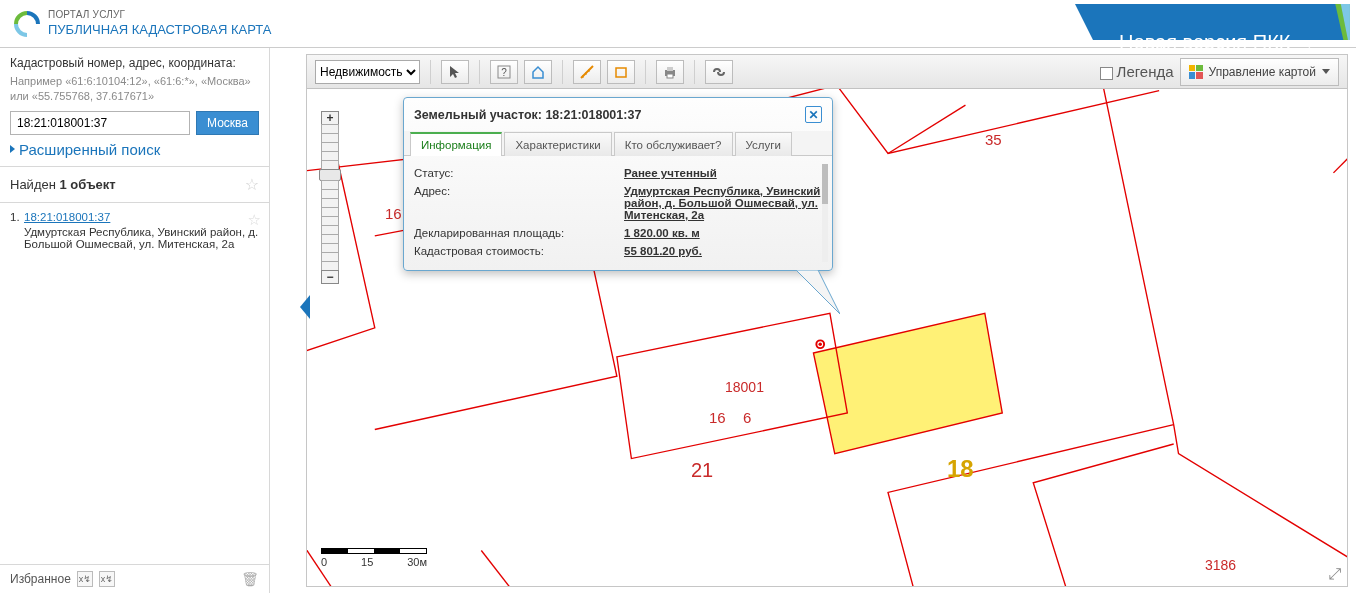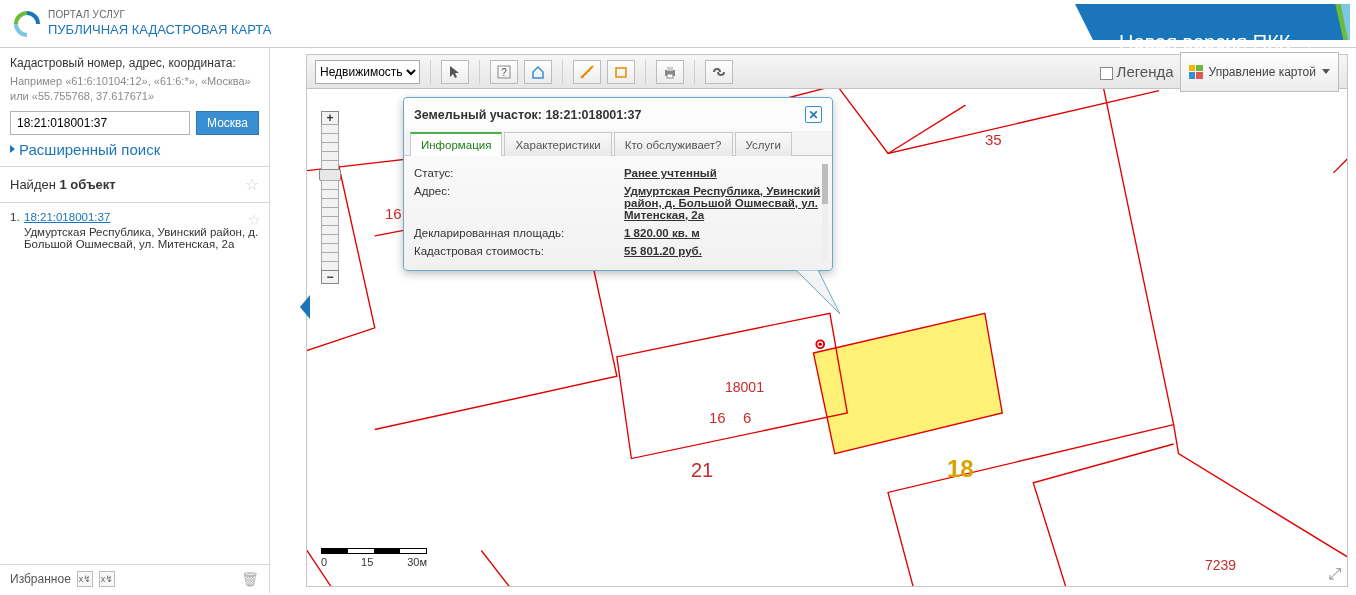--- a/index.html
+++ b/index.html
@@ -46,21 +46,21 @@
   
   .map-wrap { flex:1; position:relative; background:#fff; border:1px solid #c6c6c6; margin:6px 8px 6px 0; }
   .map-toolbar { height:34px; background:linear-gradient(#f6f6f6,#e6e6e6); border-bottom:1px solid #c2c2c2; display:flex; align-items:center; padding:0 8px; gap:6px; }
   .tb-select { height:24px; font-size:12px; border:1px solid #aaa; background:#fff; }
   .tb-sep { width:1px; height:24px; background:#cfcfcf; margin:0 4px; }
   .tb-btn { height:24px; min-width:28px; border:1px solid #bcbcbc; background:linear-gradient(#fff,#ececec); display:inline-flex; align-items:center; justify-content:center; padding:0 4px; cursor:pointer; font-size:13px; color:#555; }
   .tb-btn svg { display:block; }
   .tb-spacer { flex:1; }
   .legend-box { display:flex; align-items:flex-end; gap:4px; font-size:15px; color:#555; cursor:pointer; }
   .legend-box .cb { width:13px; height:13px; border:1px solid #888; background:#fff; }
-  .layer-btn { height:40px; border:1px solid #bcbcbc; background:linear-gradient(#fff,#ececec); display:inline-flex; align-items:center; gap:6px; padding:0 8px; font-size:12px; color:#444; cursor:pointer; }
+  .layer-btn { height:28px; border:1px solid #bcbcbc; background:linear-gradient(#fff,#ececec); display:inline-flex; align-items:center; gap:6px; padding:0 8px; font-size:12px; color:#444; cursor:pointer; }
   .layer-btn .grid-ico { width:14px; height:14px; display:grid; grid-template-columns:1fr 1fr; grid-template-rows:1fr 1fr; gap:1px; }
   .layer-btn .grid-ico span:nth-child(1){background:#f2b500;}
   .layer-btn .grid-ico span:nth-child(2){background:#6cbb3c;}
   .layer-btn .grid-ico span:nth-child(3){background:#3a8ed2;}
   .layer-btn .grid-ico span:nth-child(4){background:#e25555;}
   .layer-btn .caret { width:0;height:0;border-left:4px solid transparent;border-right:4px solid transparent;border-top:5px solid #555; }
 
   .map-canvas { position:absolute; inset:34px 0 0 0; overflow:hidden; }
   .map-canvas svg { position:absolute; inset:0; width:100%; height:100%; }
 
@@ -254,21 +254,21 @@
       </svg>
 
       <div class="map-label" style="left:678px; top:42px;">35</div>
       <div class="map-label" style="left:78px; top:116px;">16</div>
       <div class="map-label" style="left:1056px; top:135px;">7</div>
       <div class="map-label" style="left:418px; top:290px; font-size:14px;">18001</div>
       <div class="map-label" style="left:402px; top:320px;">16</div>
       <div class="map-label" style="left:436px; top:320px;">6</div>
       <div class="map-label" style="left:384px; top:370px; font-size:20px;">21</div>
       <div class="map-label map-big-label" style="left:640px; top:366px; font-size:24px; color:#d6a400;">18</div>
-      <div class="map-label" style="left:898px; top:468px; font-size:14px;">7239</div>
+      <div class="map-label" style="left:898px; top:468px; font-size:14px;">3186</div>
 
       <div class="zoom-slider">
         <div class="zoom-btn">+</div>
         <div class="zoom-tick"></div>
           <div class="zoom-tick"></div>
           <div class="zoom-tick"></div>
           <div class="zoom-tick"></div>
           <div class="zoom-tick"></div>
         <div class="zoom-handle"></div>
         <div class="zoom-tick"></div>

